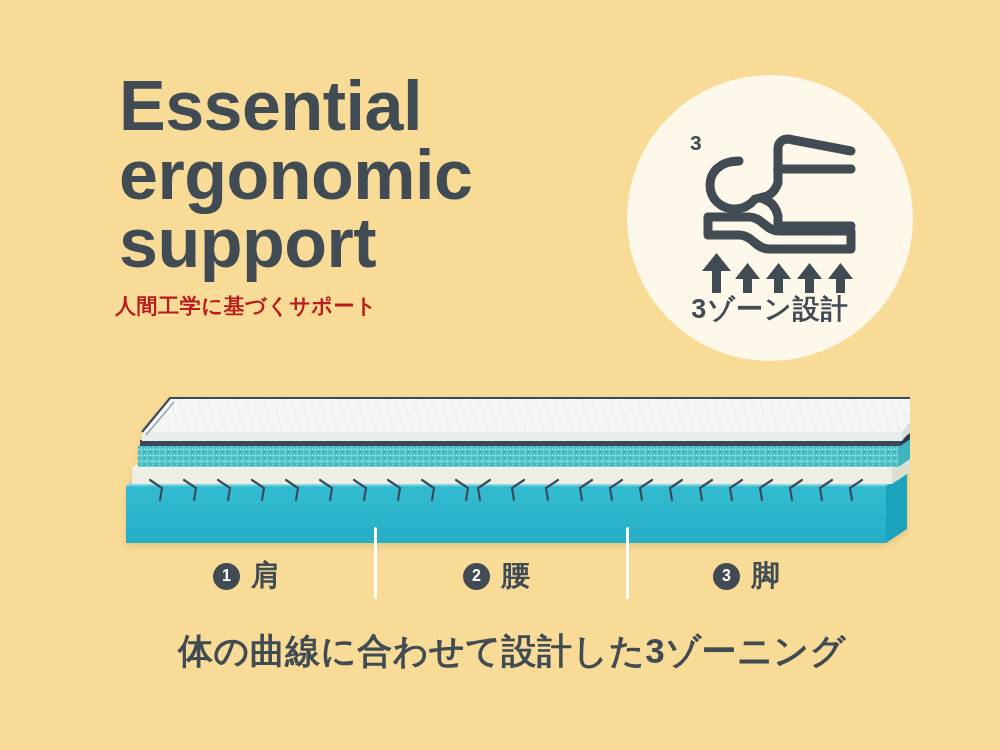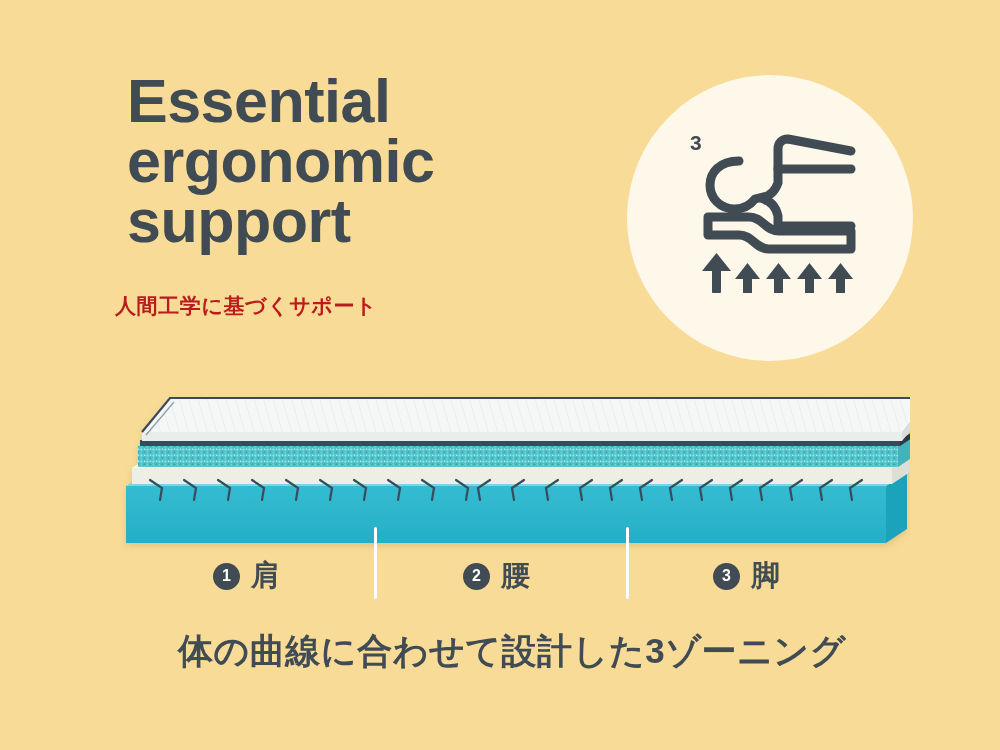--- a/index.html
+++ b/index.html
@@ -17,25 +17,25 @@
     position: relative;
     width: 1000px;
     height: 750px;
     background: #F7DB96;
     overflow: hidden;
   }
 
   
   #headline {
     position: absolute;
-    left: 127px;
+    left: 119px;
     top: 72px;
     width: 500px;
     color: #414B54;
-    font-size: 61px;
+    font-size: 70px;
     line-height: 0.98;
     font-weight: 700;
     letter-spacing: -0.5px;
     white-space: pre-line;
   }
 
   #subtitle {
     position: absolute;
     left: 115px;
     top: 292px;
@@ -203,20 +203,21 @@
         <g>
           <rect x="126" y="160" width="9" height="23" rx="4"></rect>
           <path d="M 130.5 150 L 143 166 L 118 166 Z"></path>
         </g>
         <g>
           <rect x="157" y="160" width="9" height="23" rx="4"></rect>
           <path d="M 161.5 150 L 174 166 L 149 166 Z"></path>
         </g>
       </g>
     </svg>
+    <div id="badge-label">3ゾーン設計</div>
   </div>
 
   <svg id="mattress" viewBox="0 0 800 170">
     <defs>
       <pattern id="speckle" width="6" height="6" patternUnits="userSpaceOnUse">
         <rect width="6" height="6" fill="#4FC3C9"></rect>
         <circle cx="1.4" cy="1.6" r="1.1" fill="#9BE2E6"></circle>
         <circle cx="4.3" cy="4.2" r="1.0" fill="#2FA8B5"></circle>
         <circle cx="4.6" cy="1.2" r="0.7" fill="#BFEFF1"></circle>
         <circle cx="1.2" cy="4.7" r="0.7" fill="#7FD4DF"></circle>

